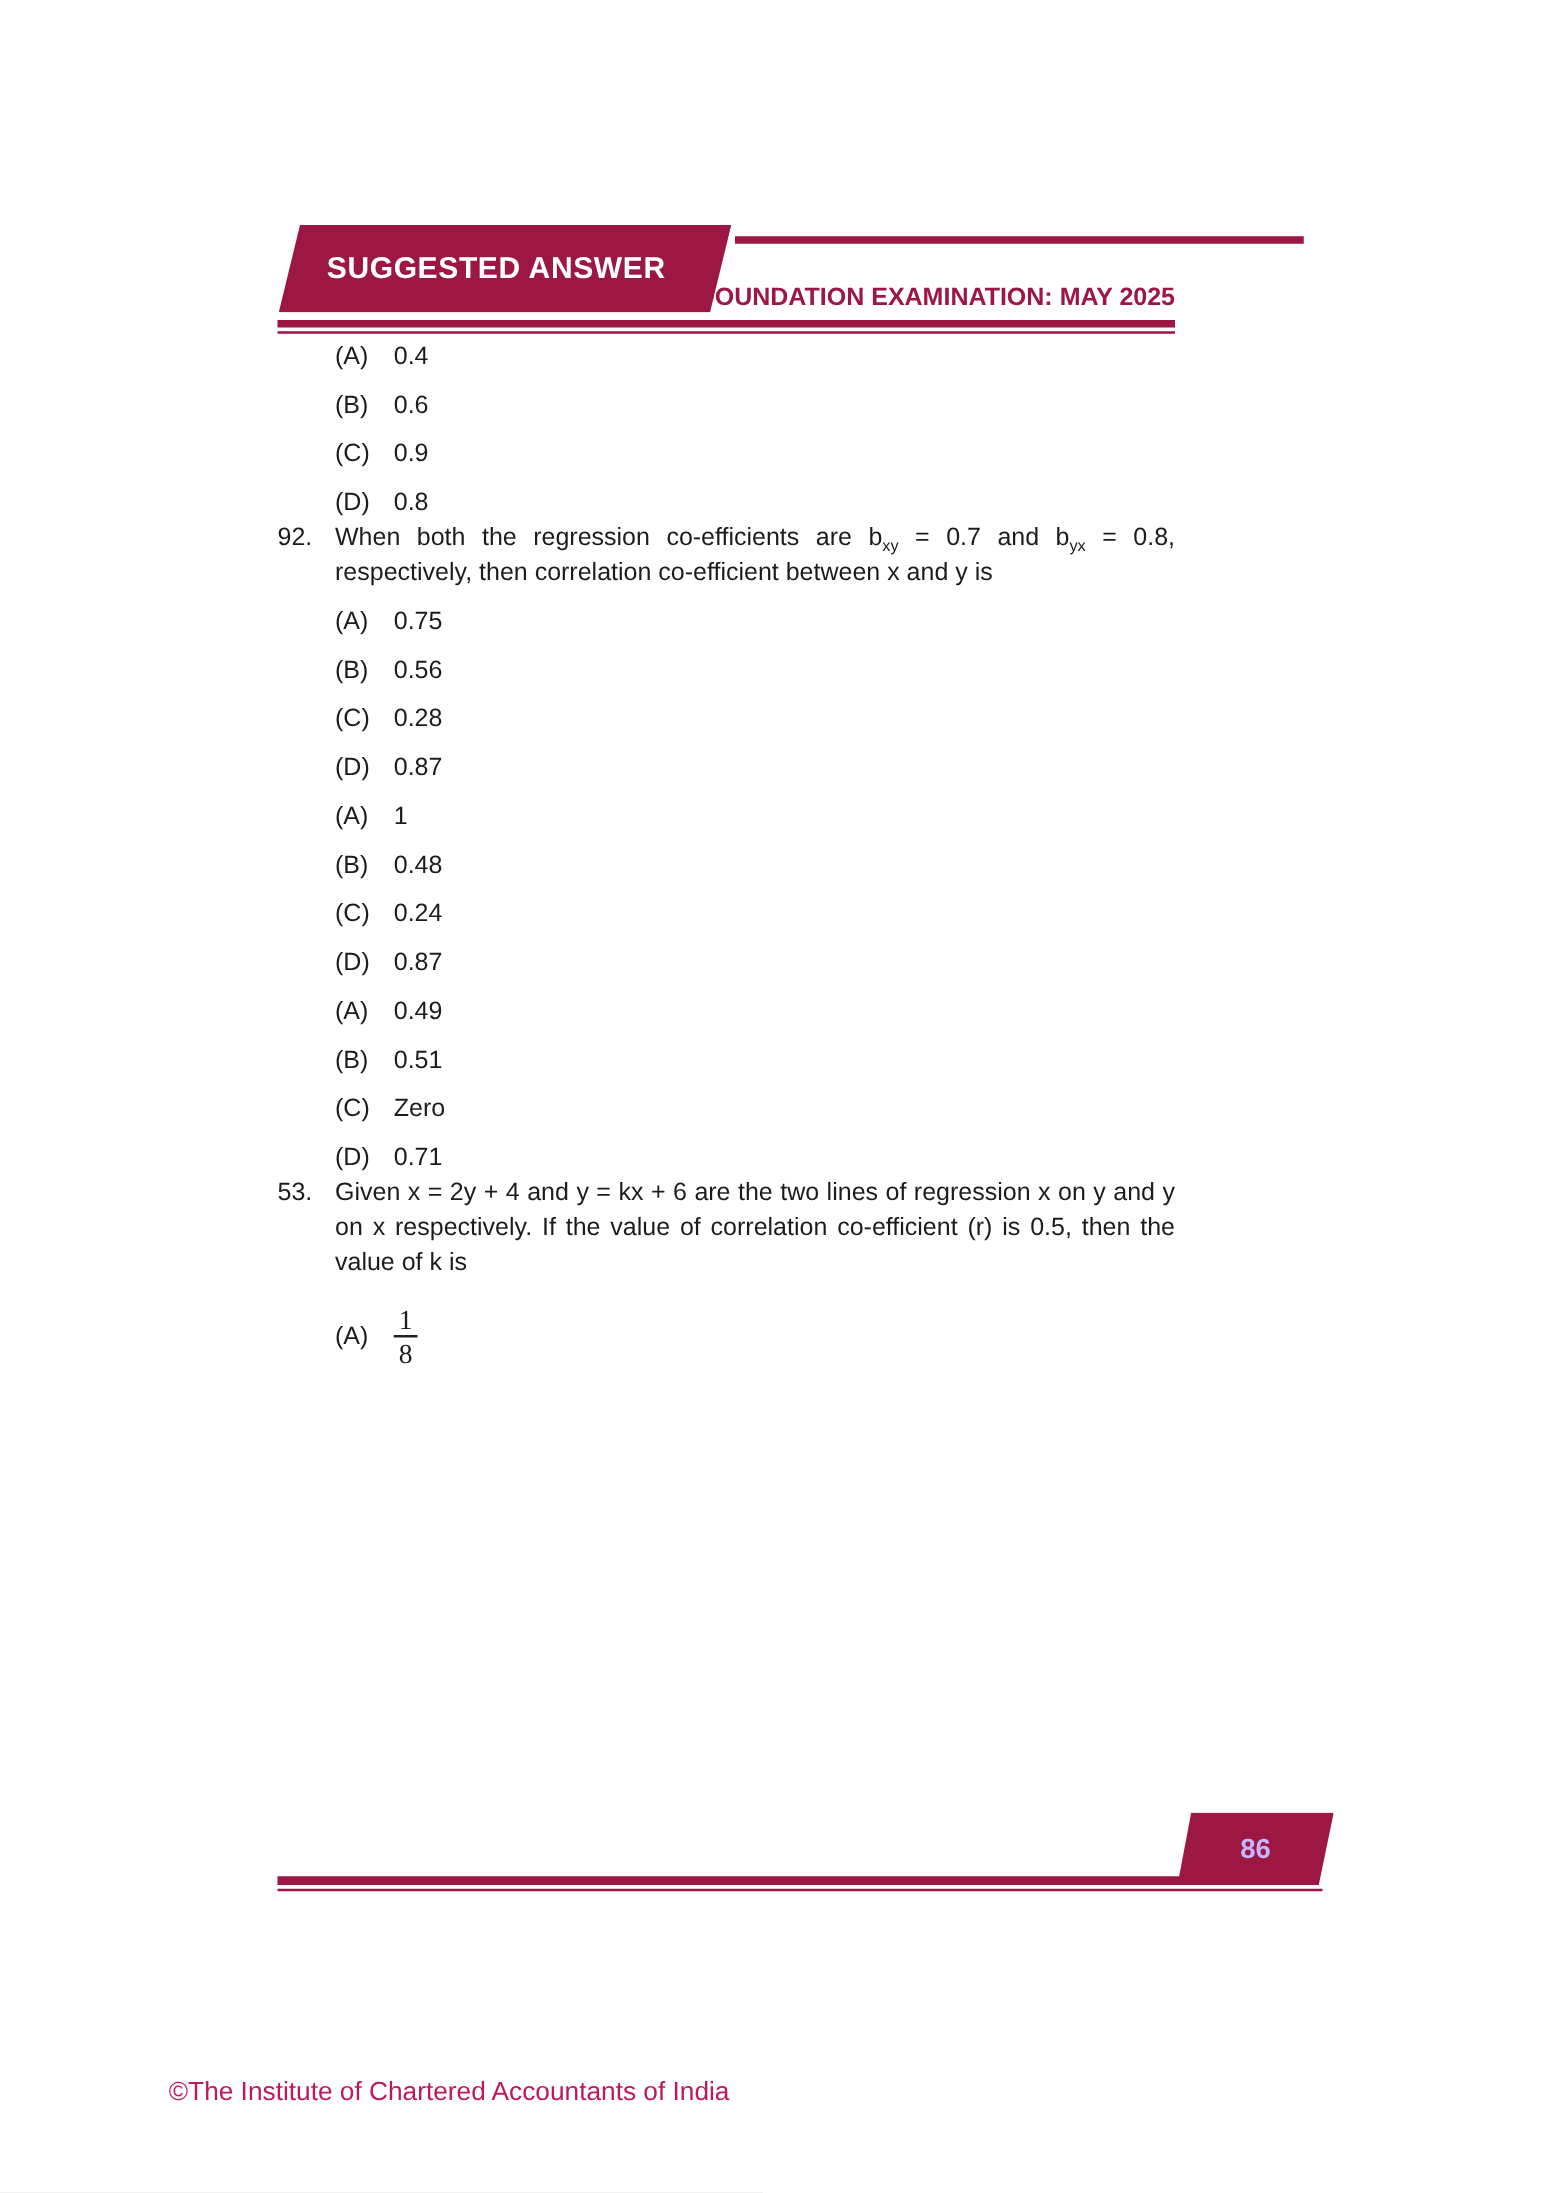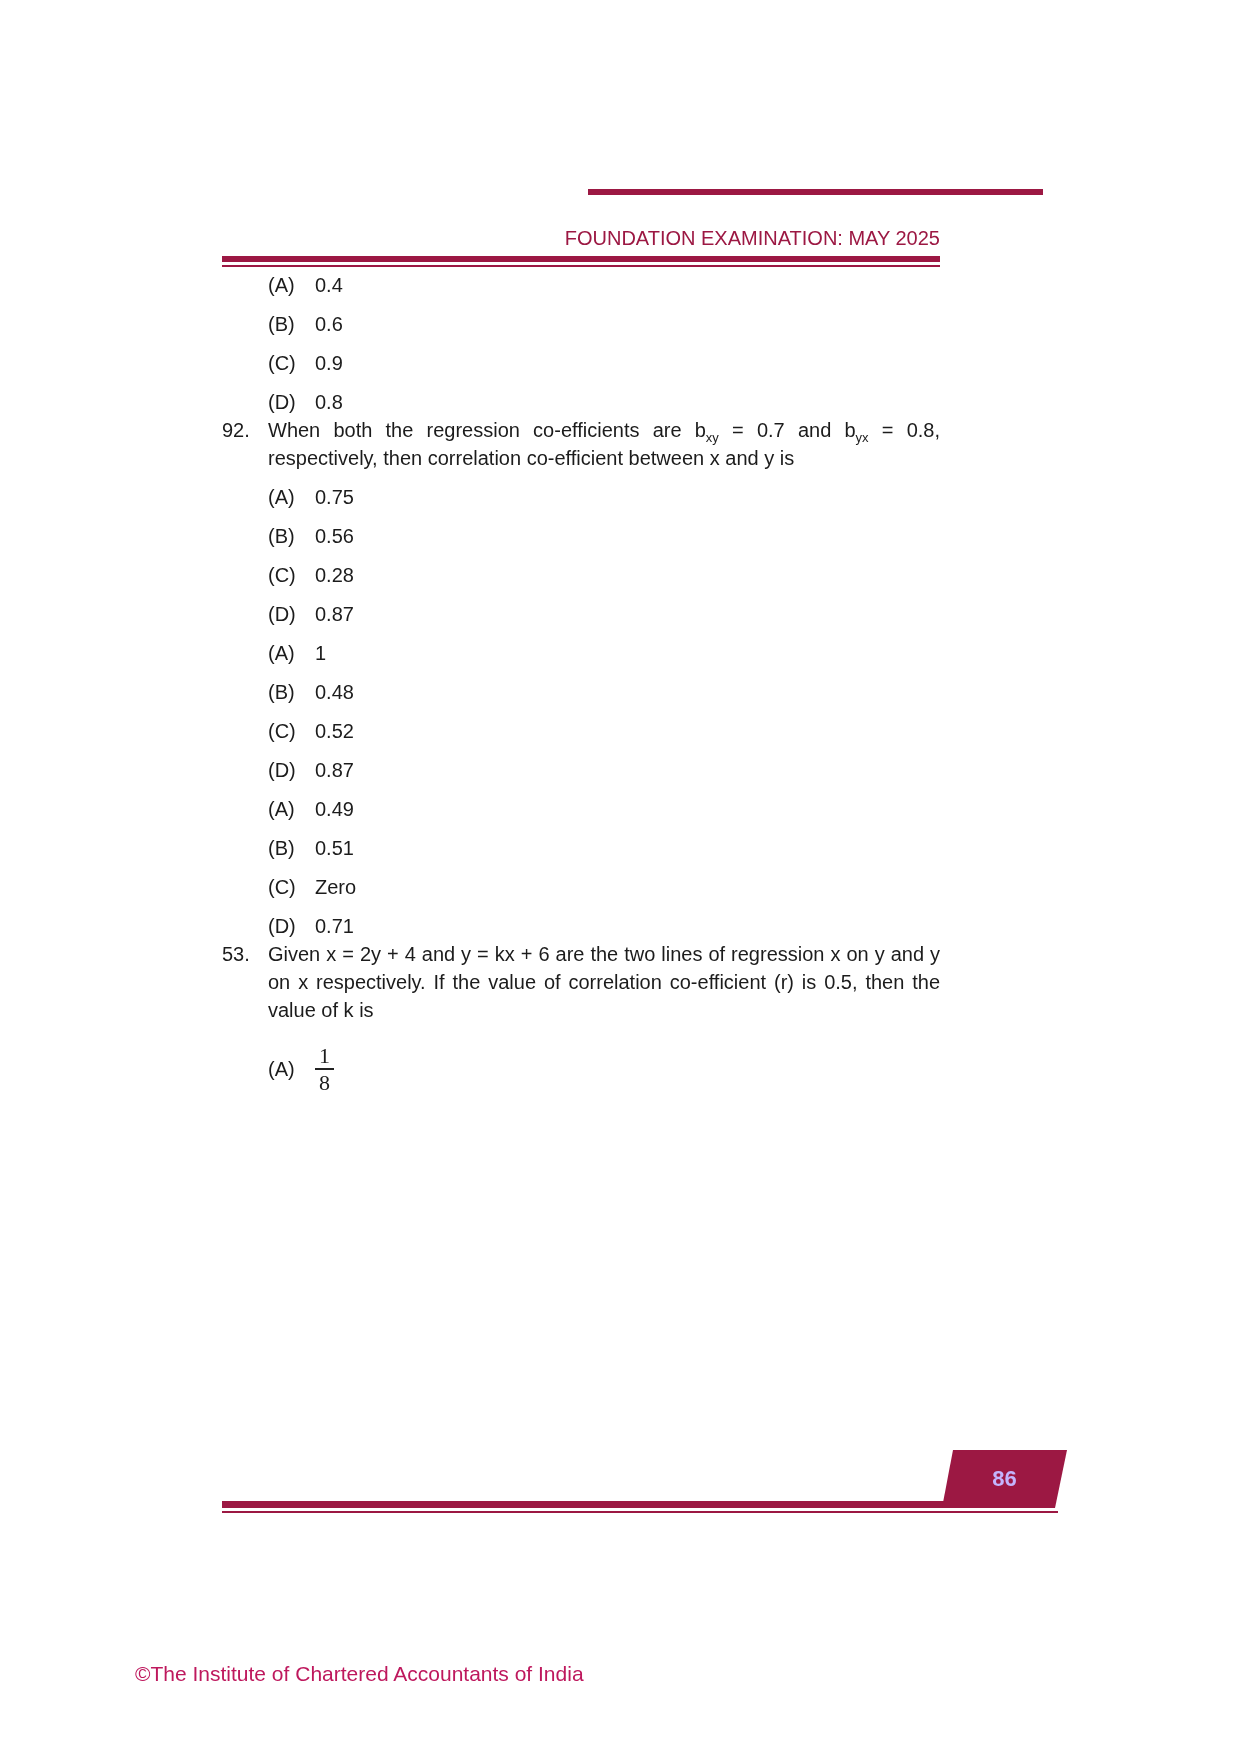--- a/index.html
+++ b/index.html
@@ -22,21 +22,21 @@
   .banner-label{
     color:#ffffff;font-size:24px;font-weight:bold;letter-spacing:.5px;
     padding-right:14px;white-space:nowrap;
   }
   .top-strip{
     position:absolute;left:588px;top:189px;width:455px;height:6px;
     background:var(--accent,#9c1843);
   }
   .exam-title{
     position:absolute;left:200px;top:227px;width:740px;
-    text-align:right;font-size:20px;font-weight:normal;
+    text-align:right;font-size:20px;font-weight:bold;
     color:var(--accent,#9c1843);white-space:nowrap;
   }
   .rule{position:absolute;background:var(--accent,#9c1843);}
   .rule-top-thick{left:222px;top:256px;width:718px;height:6px;}
   .rule-top-thin {left:222px;top:265px;width:718px;height:2px;}
   .rule-bottom-thick{left:222px;top:1501px;width:833px;height:7px;}
   .rule-bottom-thin {left:222px;top:1511px;width:836px;height:2px;}
   
   .content{
     position:absolute;left:222px;top:260px;width:718px;
@@ -69,20 +69,23 @@
   .footer-copyright{
     position:absolute;left:135px;top:1662px;
     font-size:21px;color:#be185d;
   }
 </style>
 </head>
 <body>
 
 <div class="page">
 
+  <div class="banner">
+    <span class="banner-label">SUGGESTED ANSWER</span>
+  </div>
   <div class="top-strip"></div>
   <div class="exam-title">FOUNDATION EXAMINATION: MAY 2025</div>
   <div class="rule rule-top-thick"></div>
   <div class="rule rule-top-thin"></div>
 
   <div class="content">
       <div class="opt">
         <div class="optlabel">(A)</div>
         <div class="optvalue">0.4</div>
       </div>
@@ -121,21 +124,21 @@
       <div class="opt">
         <div class="optlabel">(A)</div>
         <div class="optvalue">1</div>
       </div>
       <div class="opt">
         <div class="optlabel">(B)</div>
         <div class="optvalue">0.48</div>
       </div>
       <div class="opt">
         <div class="optlabel">(C)</div>
-        <div class="optvalue">0.52</div>
+        <div class="optvalue">0.24</div>
       </div>
       <div class="opt">
         <div class="optlabel">(D)</div>
         <div class="optvalue">0.87</div>
       </div>
       <div class="opt">
         <div class="optlabel">(A)</div>
         <div class="optvalue">0.49</div>
       </div>
       <div class="opt">

